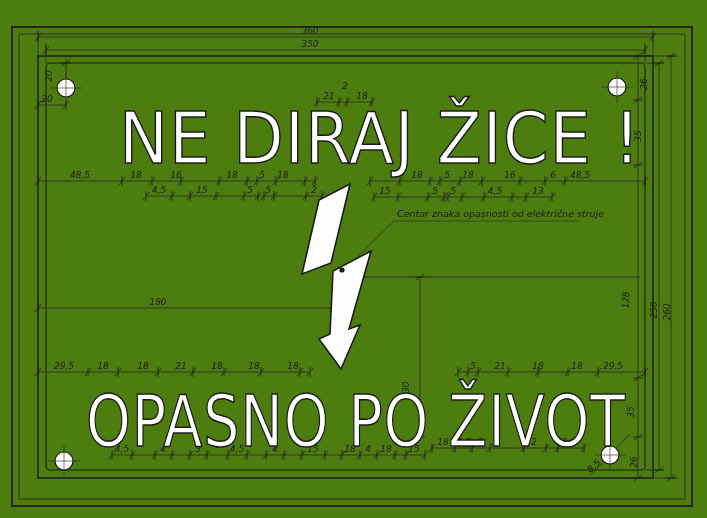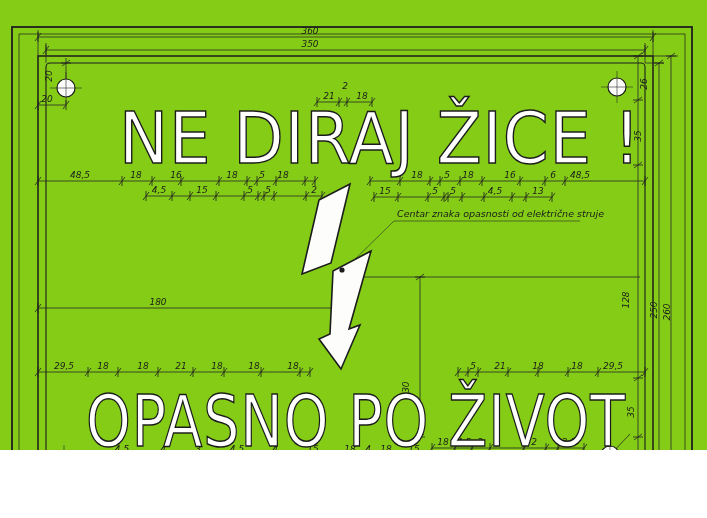--- a/index.html
+++ b/index.html
@@ -1,16 +1,16 @@
 <!DOCTYPE html>
 <html><head>
 <meta charset="utf-8">
 <style>
   html,body{margin:0;padding:0;background:#ffffff;}
-  .stage{position:relative;width:707px;height:450px;background:#84cc16;overflow:hidden;
+  .stage{position:relative;width:707px;height:518px;background:#4d7c0f;overflow:hidden;
          font-family:"DejaVu Sans", sans-serif;}
   svg{display:block;}
   .frame{fill:none;stroke:#1f1f1f;}
   .ln{fill:none;stroke:#2a2a2a;stroke-width:0.8;}
   .thin{fill:none;stroke:#2a2a2a;stroke-width:0.6;}
   .plate{fill:none;stroke:#1c1c1c;stroke-width:1.5;}
   .contour{fill:none;stroke:#1c1c1c;stroke-width:1.1;}
   .hole{fill:#fdfdfc;stroke:#1c1c1c;stroke-width:1.2;}
   .bolt{fill:#fdfdfc;stroke:#1c1c1c;stroke-width:1.6;stroke-linejoin:miter;}
   .outline-text{fill:#ffffff;stroke:#1b1b1b;stroke-width:1.5;

